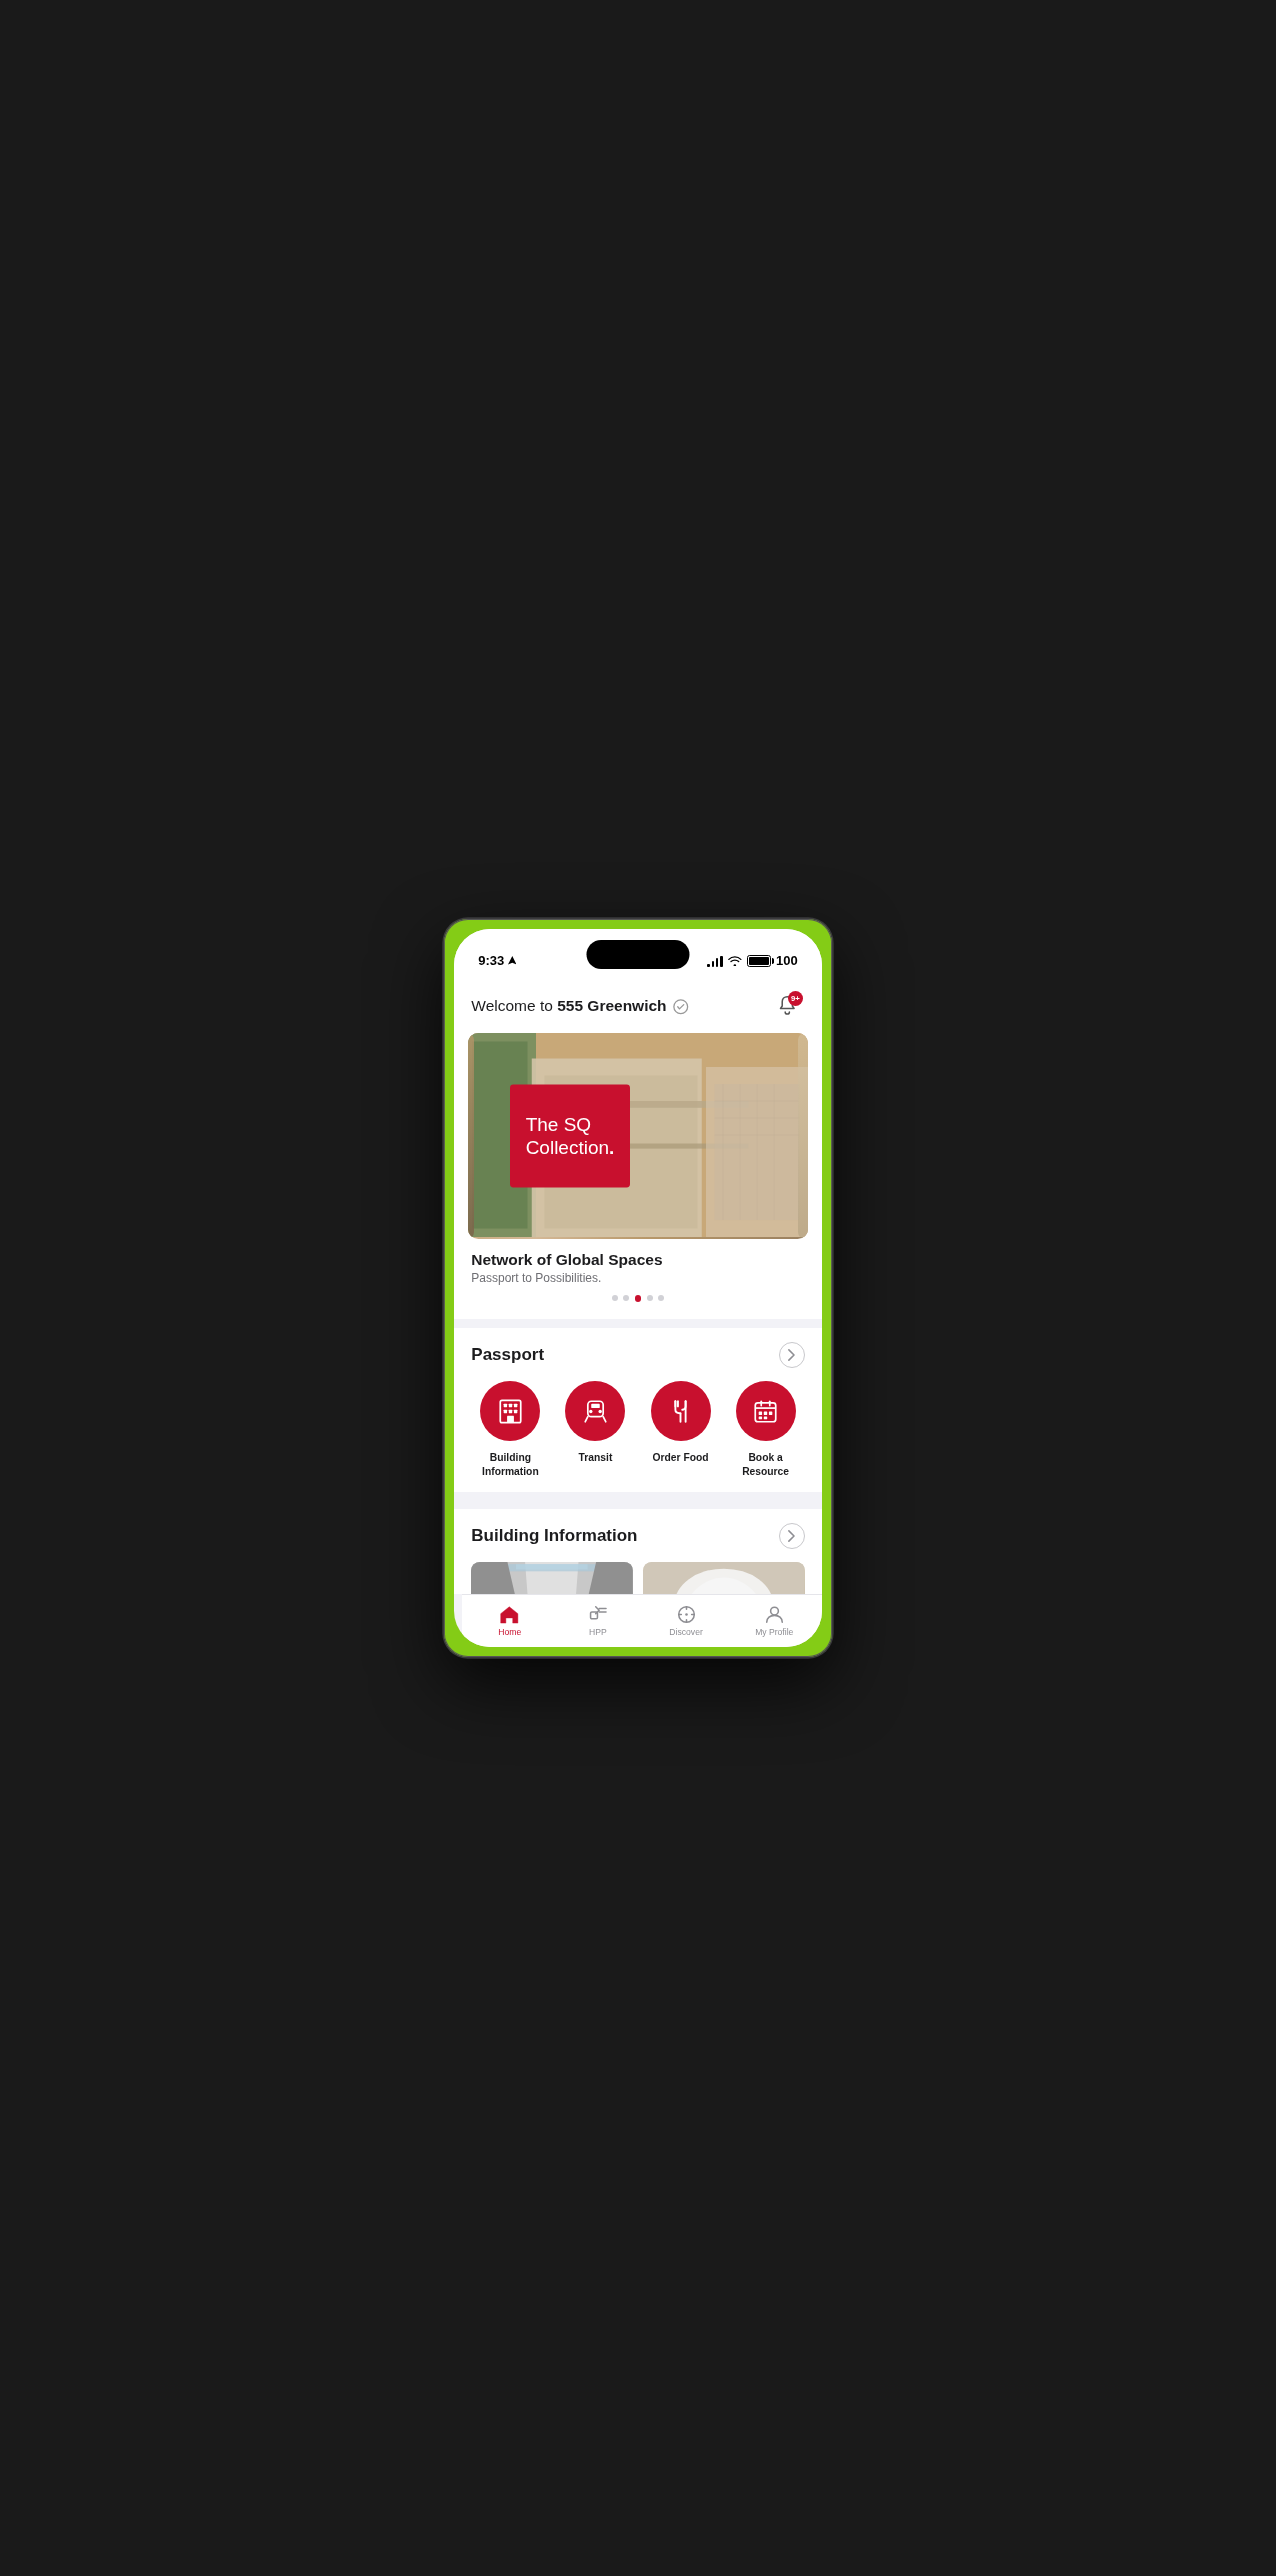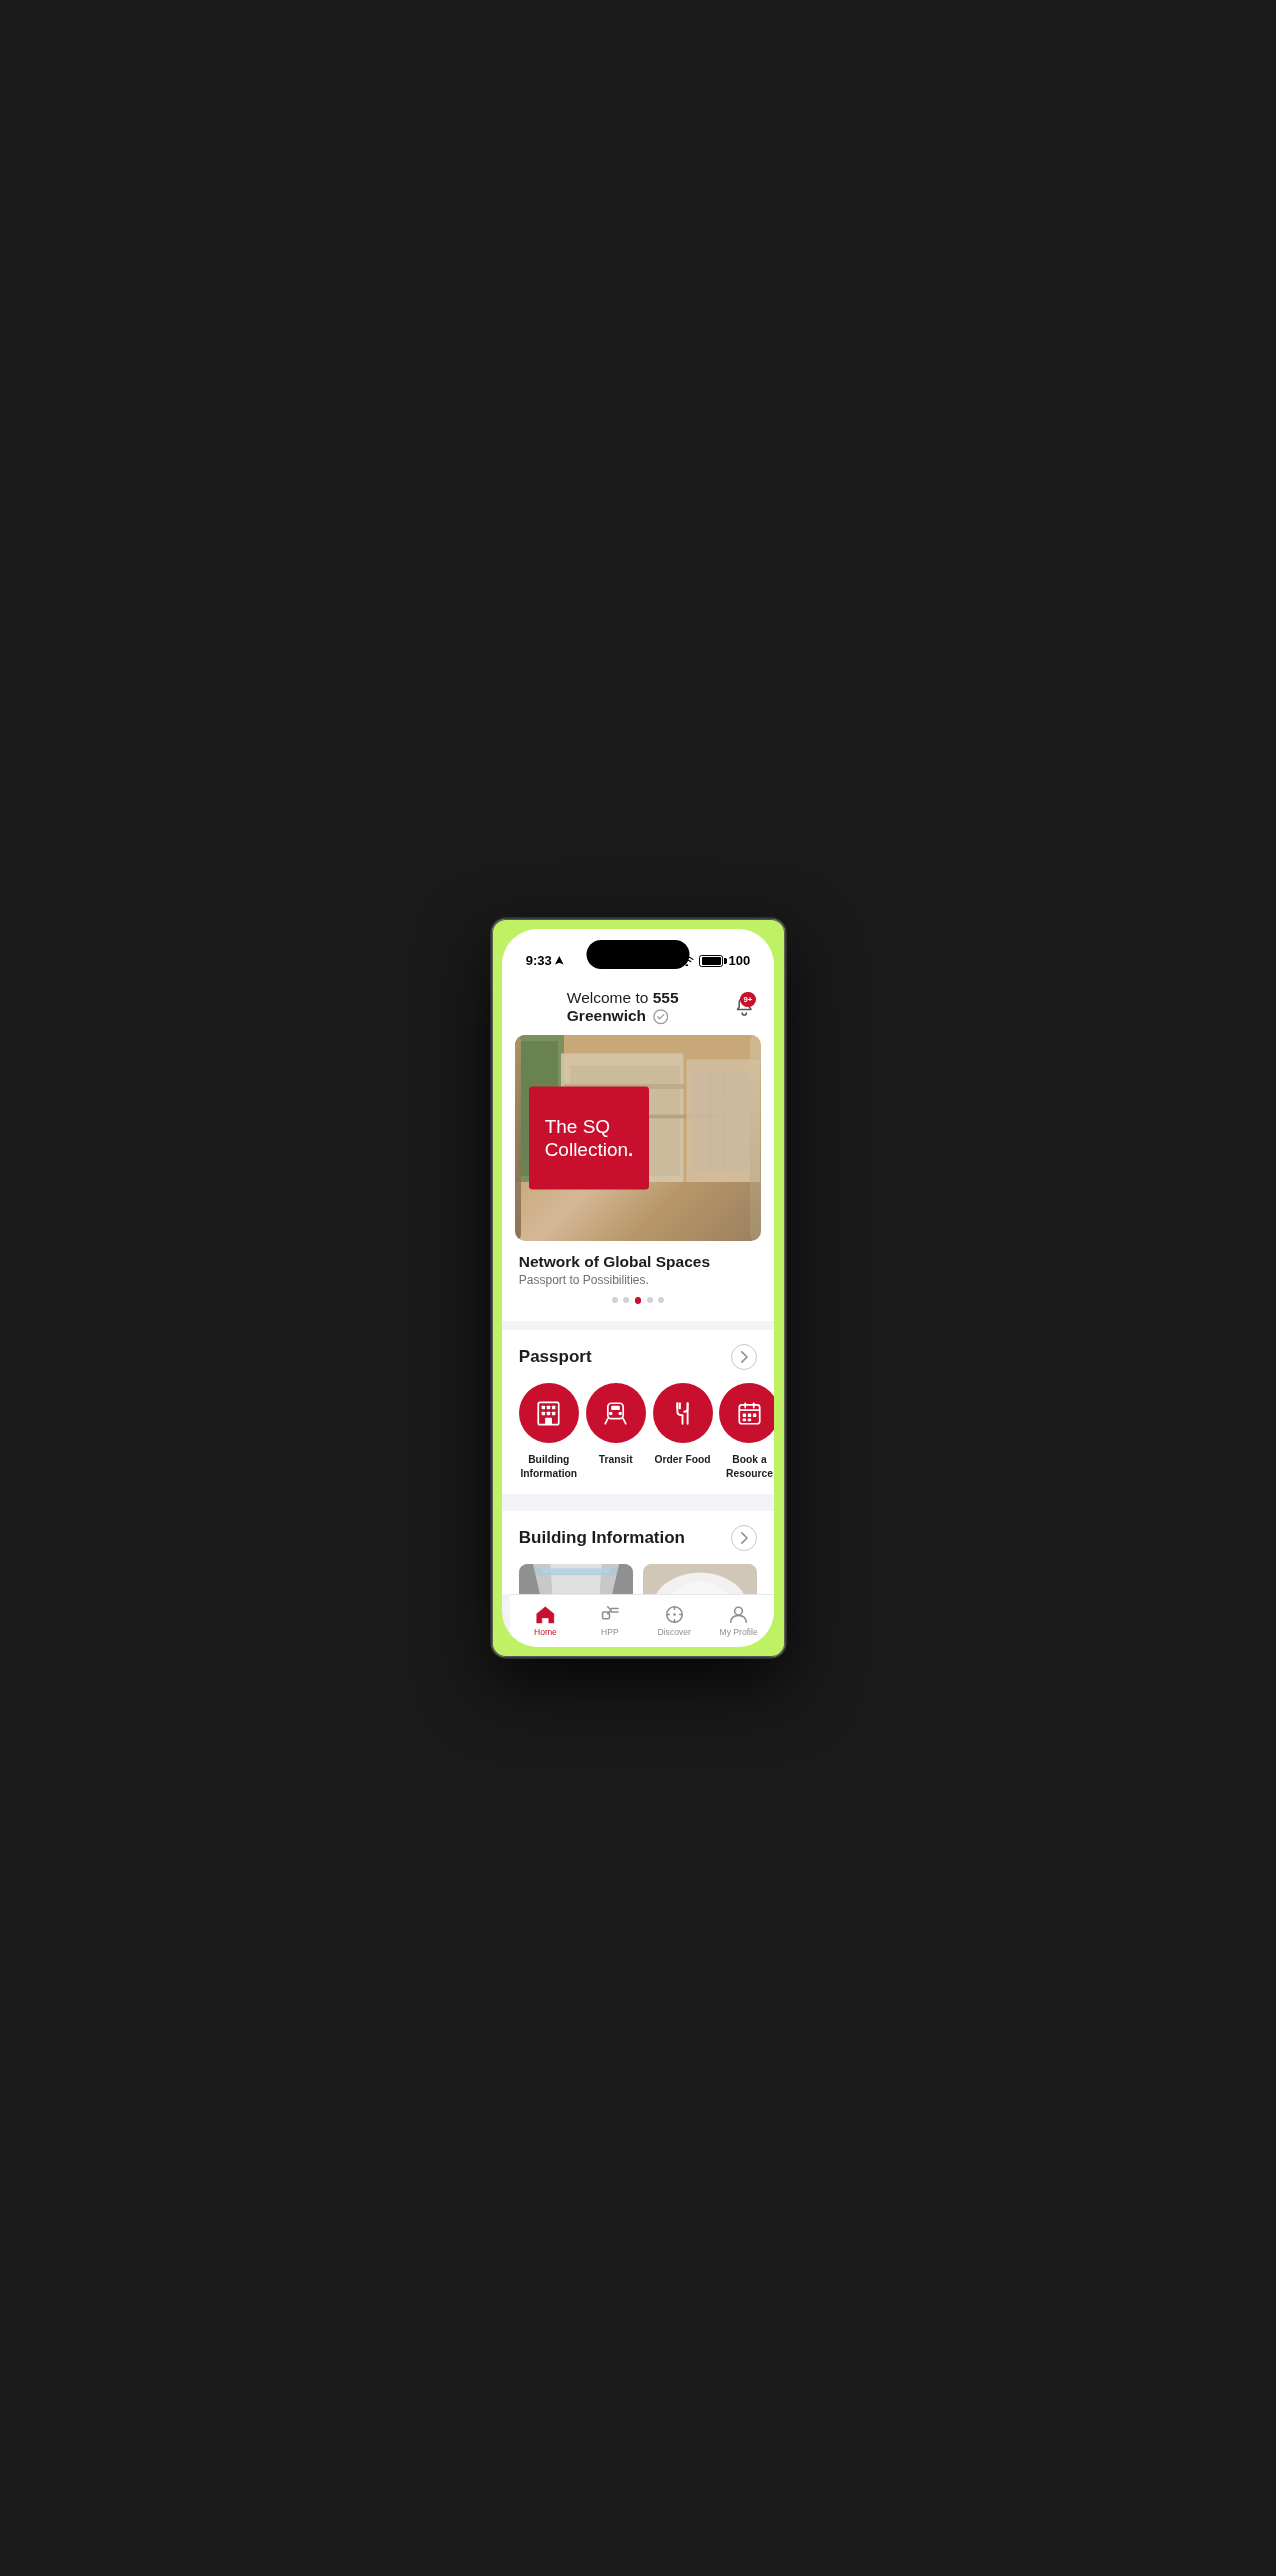--- a/index.html
+++ b/index.html
@@ -6,24 +6,24 @@
     body {
       background: #1a1a1a;
       display: flex;
       justify-content: center;
       align-items: center;
       min-height: 100vh;
       font-family: -apple-system, BlinkMacSystemFont, 'Helvetica Neue', Arial, sans-serif;
     }
 
     .phone-outer {
-      width: 293px;
+      width: 388px;
       height: 738px;
-      background: #bef264;
-      border-radius: 14px;
+      background: #84cc16;
+      border-radius: 24px;
       padding: 10.3px;
       box-shadow: 0 0 0 1.7px #3a3a3c, 0 26px 69px rgba(0,0,0,0.8), inset 0 0 0 0.9px #555;
       position: relative;
     }
 
     .phone-inner {
       width: 100%;
       height: 100%;
       background: #f2f2f7;
       border-radius: 36px;
@@ -406,21 +406,21 @@
             <div class="battery-fill"></div>
           </div>
         </div>
         <span style="font-size:13px;font-weight:600;color:#000">100</span>
       </div>
     </div>
 
     <div class="screen-content">
 
       <div class="header-bar">
-        <div style="font-size:15.5px;color:#1c1c1e;margin-left:48px;">
+        <div style="font-size:15.5px;color:#1c1c1e;">
           <span>Welcome to </span><strong>555 Greenwich</strong>
           <span class="verify-svg">
             <svg width="15.5" height="15.5" viewBox="0 0 18 18">
               <circle cx="9" cy="9" r="8" fill="none" stroke="#999" stroke-width="1.5"></circle>
               <polyline points="5.5,9 7.5,11.5 12.5,6.5" stroke="#999" stroke-width="1.5" fill="none" stroke-linecap="round" stroke-linejoin="round"></polyline>
             </svg>
           </span>
         </div>
         <div class="notification-btn">
           <svg width="20.6" height="22" viewBox="0 0 24 26">

